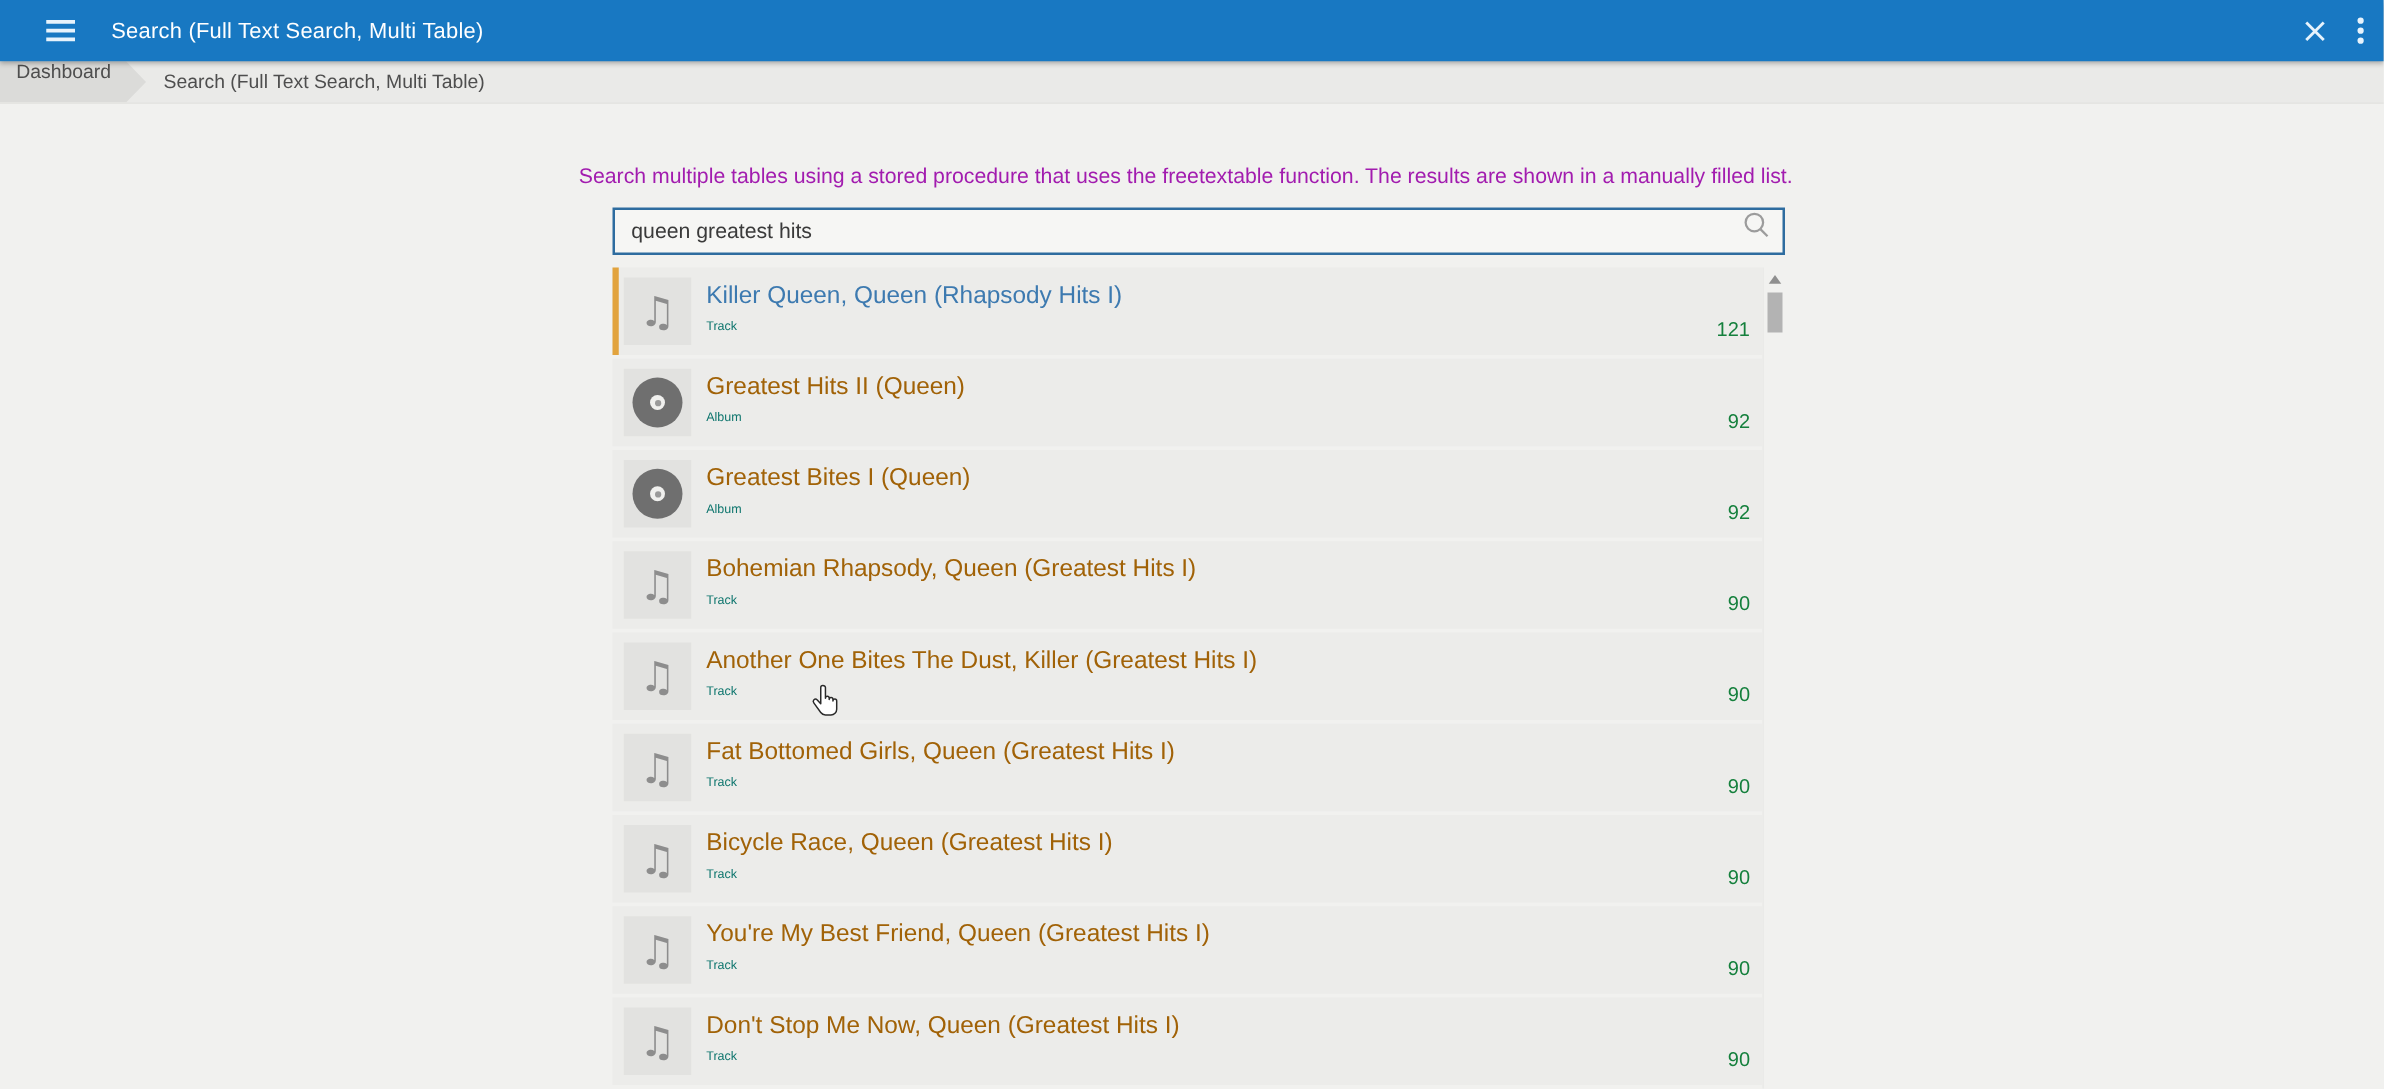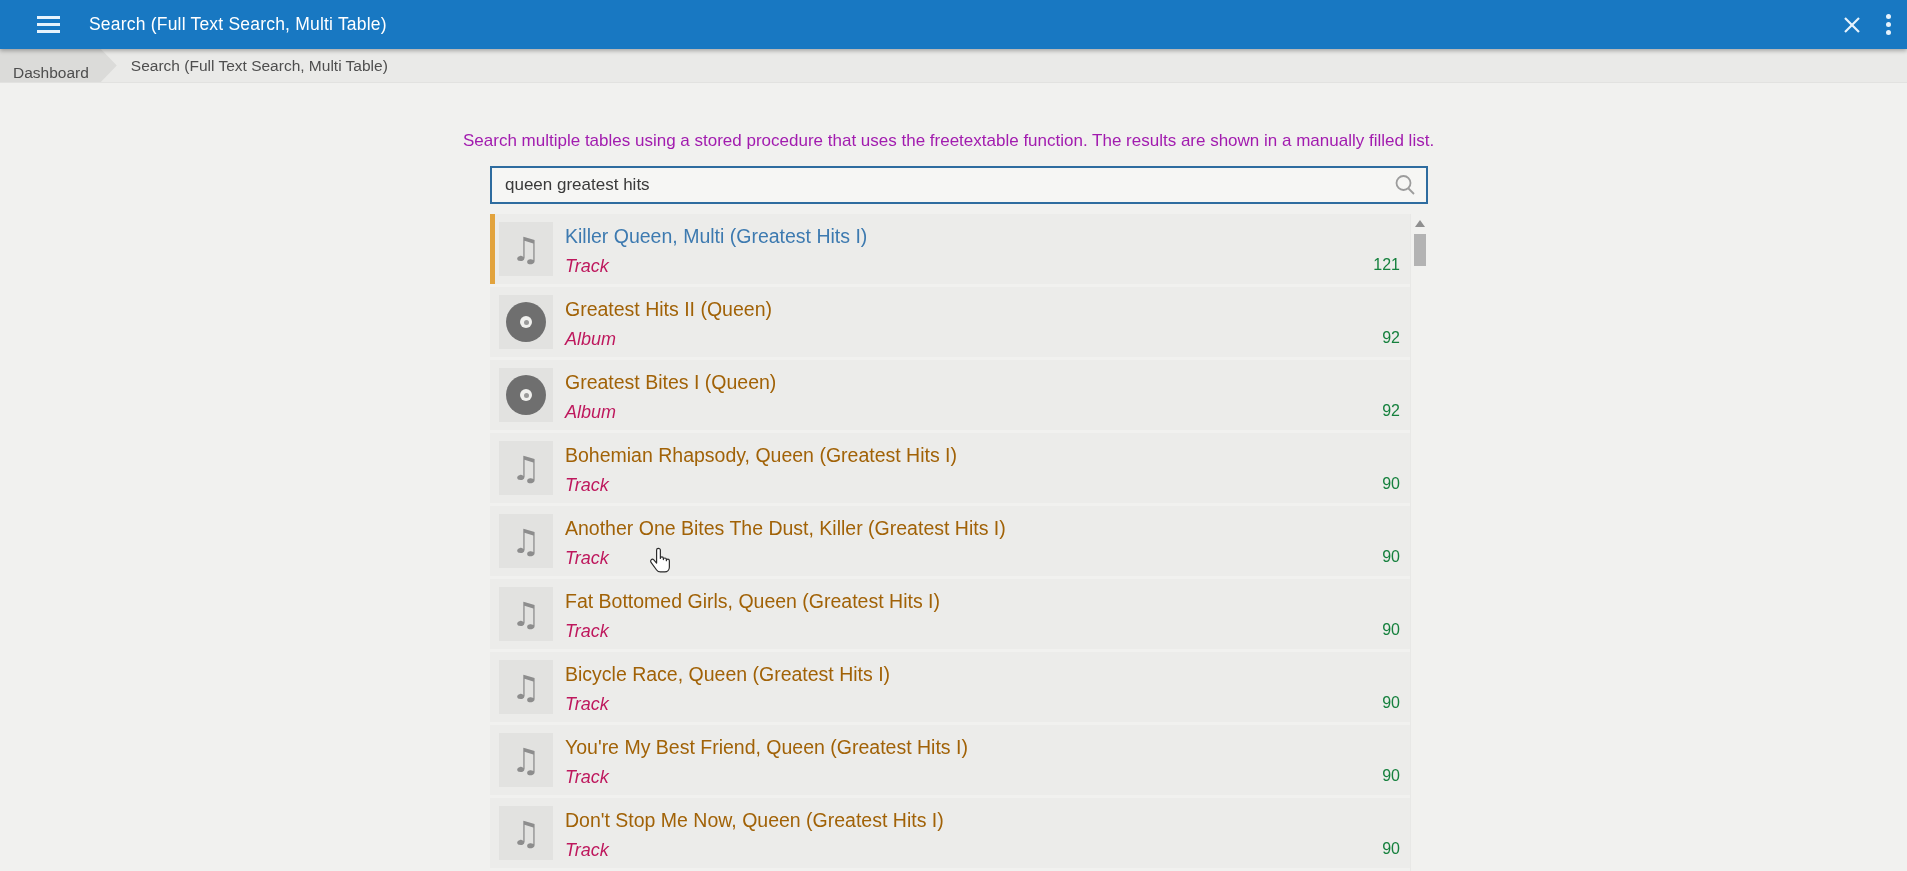--- a/index.html
+++ b/index.html
@@ -25,32 +25,32 @@
   .kebab { display:flex; flex-direction:column; gap:2.5px; padding:4px 6px; cursor:pointer; }
   .kebab .dot { width:5.5px; height:5.5px; border-radius:50%; background:#e7f3fc; }
 
   
   .breadcrumb {
     position:absolute; top:49px; left:0; width:1907px; height:34px;
     background:#eaeae8; display:flex; align-items:stretch;
     font-size:15.5px; color:#4e4e4e; border-bottom:1px solid #e2e2e0;
   }
   .crumb-first {
-    background:#dbdbd9; padding:0 28px 0 13px; display:flex; align-items:flex-end;
+    background:#dbdbd9; padding:0 28px 0 13px; display:flex; align-items:flex-start;
     clip-path:polygon(0 0, calc(100% - 16px) 0, 100% 50%, calc(100% - 16px) 100%, 0 100%);
     cursor:pointer;
   }
   .crumb-current { display:flex; align-items:center; padding-left:14px; }
 
   
   .description { position:absolute; left:463px; top:131px; font-size:17px; color:#a21caf; white-space:nowrap; }
 
   .searchbox {
     position:absolute; left:490px; top:166px; width:938px; height:38px;
-    background:#f6f6f4; border:2px solid #2e6c9f; display:flex; align-items:center;
+    background:#f6f6f4; border:2px solid #2e6c9f; display:flex; 
   }
   .searchbox input {
     flex:1; height:100%; border:none; background:transparent; outline:none;
     font-family:"Liberation Sans", sans-serif; font-size:17px; color:#3a3a3a; padding-left:13px;
   }
   .mag { margin-right:9px; display:flex; }
 
   
   .results { position:absolute; left:490px; top:214px; width:938px; height:657px; }
   .rows { width:920px; }
@@ -60,21 +60,21 @@
   .iconbox {
     position:absolute; left:9px; top:8px; width:54px; height:54px; background:#e2e2e0;
     display:flex; align-items:center; justify-content:center;
   }
   .note { font-family:"DejaVu Sans", sans-serif; font-size:33px; color:#8d8d8d; line-height:1; }
   .disc { width:40px; height:40px; border-radius:50%; background:#6f6f6f; display:flex; align-items:center; justify-content:center; }
   .disc .hole { width:12px; height:12px; border-radius:50%; background:#f0f0ee; display:flex; align-items:center; justify-content:center; }
   .disc .pin { width:5px; height:5px; border-radius:50%; background:#9a9a9a; }
   .r-title { position:absolute; left:75px; top:11px; font-size:19.5px; color:#a16207; white-space:nowrap; }
   .row.selected .r-title { color:#3d7ab0; }
-  .r-type { position:absolute; left:75px; top:42px; font-size:18px; color:#be185d;font-style:italic; }
+  .r-type { position:absolute; left:75px; top:42px; font-size:10px; color:#0f766e; }
   .r-score { position:absolute; right:10px; top:42px; font-size:16px; color:#15803d; }
 
   
   .scrollbar { position:absolute; right:0; top:0; width:18px; height:657px; background:#f1f1ef; border-left:1px solid #e8e8e6; }
   .sb-arrow { width:0; height:0; border-left:5px solid transparent; border-right:5px solid transparent;
     border-bottom:7px solid #8f8f8f; margin:6px auto 7px; cursor:pointer; }
   .sb-thumb { width:12px; height:32px; background:#b3b3b3; margin:0 auto; cursor:pointer; }
 
   
   .cursor { position:absolute; left:648px; top:546px; z-index:30; pointer-events:none; }
@@ -126,21 +126,21 @@
 </div>
 
 <div class="results">
   <div class="rows">
       <div class="row selected">
     <div class="accent"></div>
     <div class="iconbox">
       <span class="note">♫</span>
 
     </div>
-    <div class="r-title">Killer Queen, Multi (Greatest Hits I)</div>
+    <div class="r-title">Killer Queen, Queen (Rhapsody Hits I)</div>
     <div class="r-type">Track</div>
     <div class="r-score">121</div>
   </div>
       <div class="row">
 
     <div class="iconbox">
 
       <span class="disc">
         <span class="hole">
           <span class="pin"></span>

